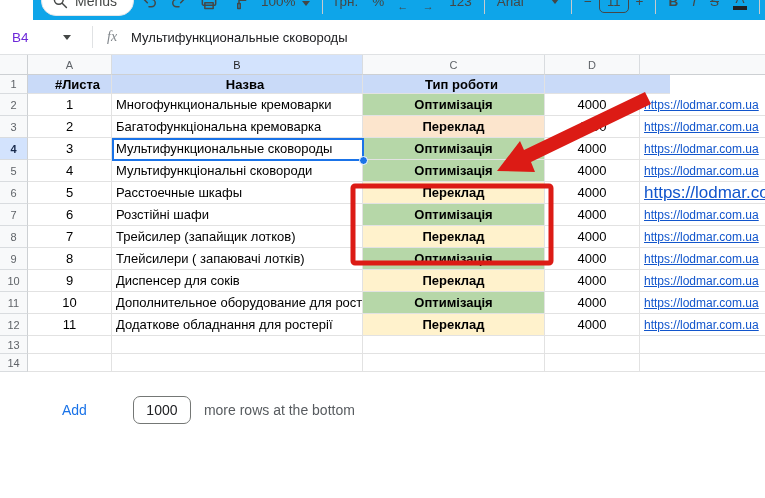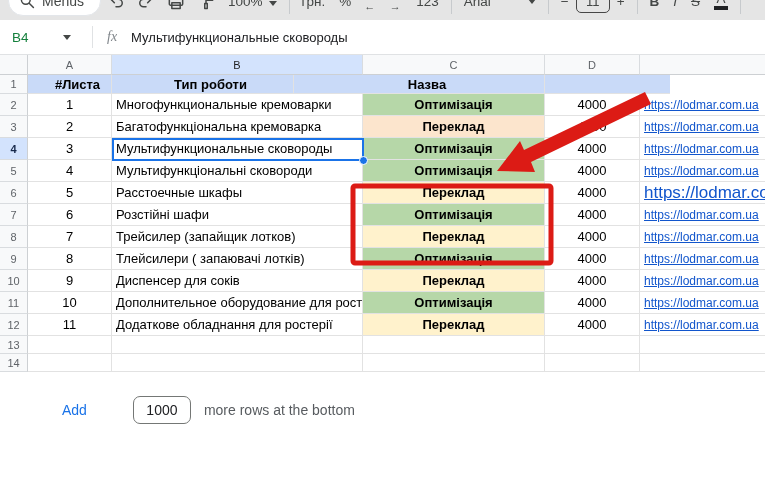--- a/index.html
+++ b/index.html
@@ -1,20 +1,20 @@
 <!DOCTYPE html>
 <html><head>
 <meta charset="utf-8">
 <style>
   * { box-sizing: border-box; margin: 0; padding: 0; }
   html,body { width: 765px; height: 498px; overflow: hidden; background: #fff;
               font-family: "Liberation Sans", sans-serif; }
 
   
-  .toolbar { height: 20px; overflow: hidden; background: #e5e5e5; }
+  .toolbar { height: 20px; overflow: hidden; background: #0ea5e9; margin-left: 33px; }
   .toolbar-inner { height: 38px; margin-top: -18px; display: flex; align-items: center; padding-left: 8px; }
   .menus-pill { background: #fff; border: 1px solid #e3e6ea; border-radius: 16px; height: 30px;
                 display: flex; align-items: center; gap: 7px; padding: 0 16px 0 10px; }
   .menus-pill span { font-size: 14px; color: #444746; }
   .tb-ico { width: 30px; height: 30px; display: flex; align-items: center; justify-content: center; flex: none; }
   .tb-txt { font-size: 13.5px; color: #444746; padding: 0 7px; white-space: nowrap; }
   .tb-sep { width: 1px; height: 26px; background: #c7cacd; margin: 0 5px; flex: none; }
   .caret { display: inline-block; width: 0; height: 0; border-left: 4px solid transparent;
            border-right: 4px solid transparent; border-top: 5px solid #444746; margin-left: 6px; }
   .dec { display: inline-flex; flex-direction: column; align-items: center; line-height: 10px;
@@ -23,21 +23,21 @@
   .fontsize-box { border: 1.4px solid #474747; border-radius: 5px; width: 34px; height: 24px;
                   display: flex; align-items: center; justify-content: center; font-size: 13px; color: #444746; }
   .b-bold { font-weight: bold; } .b-italic { font-style: italic; } .b-strike { text-decoration: line-through; }
   .b-color { display: inline-flex; flex-direction: column; align-items: center; line-height: 13px; }
   .b-color .bar { width: 14px; height: 3.5px; background: #202124; margin-top: 1px; }
   svg.ic { stroke: #444746; fill: none; stroke-width: 1.8; stroke-linecap: round; stroke-linejoin: round; }
 
   
   .fbar { height: 35px; background: #fff; border-bottom: 1px solid #e0e2e4;
           display: flex; align-items: center; }
-  .namebox { width: 92px; padding-left: 12px; display: flex; align-items: center; font-size: 13.5px; color: #15803d; }
+  .namebox { width: 92px; padding-left: 12px; display: flex; align-items: center; font-size: 13.5px; color: #6d28d9; }
   .fbar-sep { width: 1px; height: 22px; background: #e0e2e4; }
   .fx { font-family: "Liberation Serif", serif; font-style: italic; color: #80868b; font-size: 14px;
         padding: 0 14px 0 14px; }
   .fval { font-size: 13px; color: #202124; }
 
   
   .grid { position: relative; width: 765px; }
   .hrow, .row { display: flex; width: 765px; }
   .hrow { height: 20px; }
   .corner { width: 28px; background: #f8f9fa; border-right: 1px solid #cdd0d3; border-bottom: 1px solid #cdd0d3; flex: none; }
@@ -164,22 +164,22 @@
     <div class="colh w-a">A</div>
     <div class="colh w-b sel">B</div>
     <div class="colh w-c">C</div>
     <div class="colh w-d">D</div>
     <div class="colh w-e" style="border-right:none;"></div>
   </div>
 
   <div class="row hdr h19">
     <div class="rh">1</div>
     <div class="cell w-a">#Листа</div>
+    <div class="cell w-b">Назва</div>
     <div class="cell w-c">Тип роботи</div>
-    <div class="cell w-b">Назва</div>
     <div class="cell w-e" style="border-right:none;"></div>
   </div>
 
   <div class="row">
     <div class="rh">2</div>
     <div class="cell ca w-a">1</div>
     <div class="cell cb w-b">Многофункциональные кремоварки</div>
     <div class="cell cc green w-c">Оптимізація</div>
     <div class="cell cd w-d">4000</div>
     <div class="cell ce w-e" style="border-right:none;">

